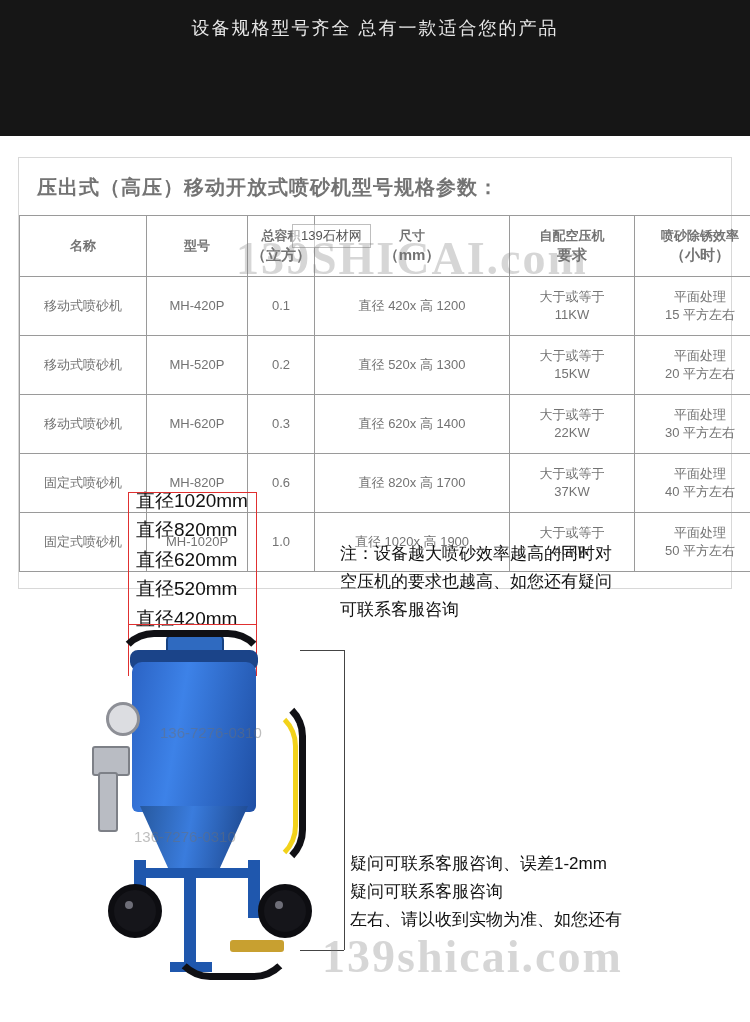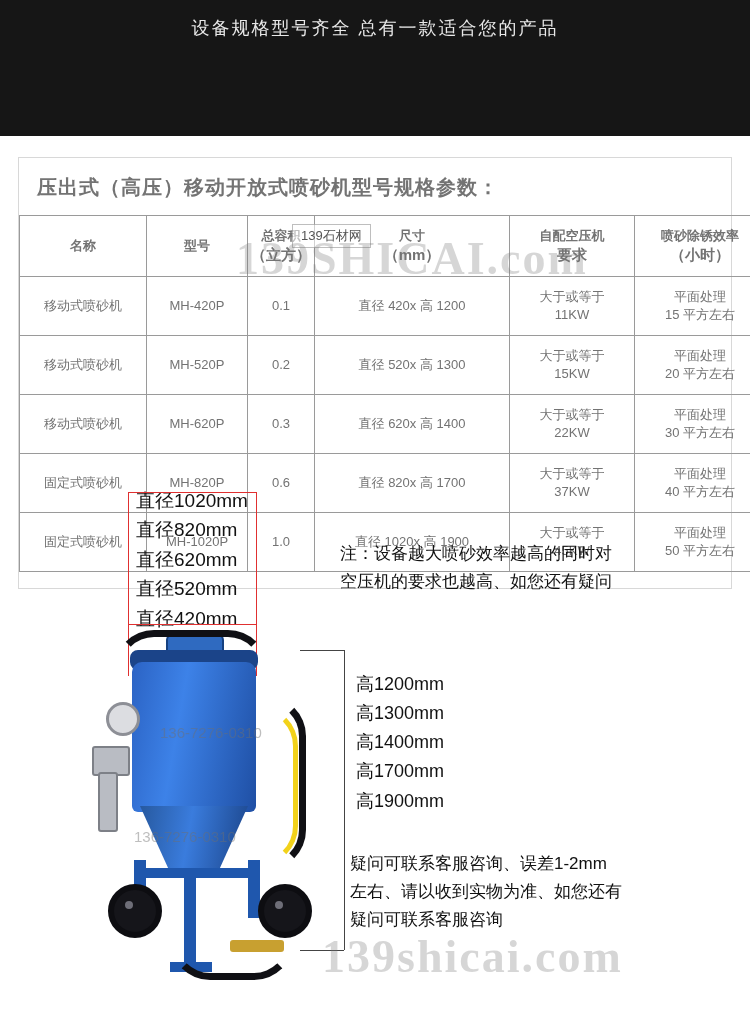--- a/index.html
+++ b/index.html
@@ -385,38 +385,32 @@
   <div class="vline" style="left:128px; top:22px; height:132px;"></div>
   <div class="vline" style="left:256px; top:22px; height:132px;"></div>
   <div class="hline" style="left:128px; top:22px; width:128px;"></div>
   <div class="hline" style="left:128px; top:154px; width:128px;"></div>
   <div class="vline" style="left:128px; top:154px; height:52px;"></div>
   <div class="vline" style="left:256px; top:154px; height:52px;"></div>
 
   <div class="note-right">
     <div>注：设备越大喷砂效率越高的同时对</div>
     <div>空压机的要求也越高、如您还有疑问</div>
+    <div>可联系客服咨询</div>
   </div>
 
-  <div class="height-list">
-    <div>高1200mm</div>
-    <div>高1300mm</div>
-    <div>高1400mm</div>
-    <div>高1700mm</div>
-    <div>高1900mm</div>
-  </div>
 
   <div class="vline-dark" style="left:344px; top:180px; height:300px;"></div>
   <div class="hline-dark" style="left:300px; top:180px; width:44px;"></div>
   <div class="hline-dark" style="left:300px; top:480px; width:44px;"></div>
 
   <div class="note-bottom">
     <div>疑问可联系客服咨询、误差1-2mm</div>
+    <div>疑问可联系客服咨询</div>
     <div>左右、请以收到实物为准、如您还有</div>
-    <div>疑问可联系客服咨询</div>
   </div>
 
   <div class="machine">
     <div class="hatch"></div>
     <div class="drum-top"></div>
     <div class="drum"></div>
     <div class="drum-cone"></div>
 
     <div class="gauge"></div>
     <div class="valve" style="left:22px; top:136px; width:34px; height:26px;"></div>

